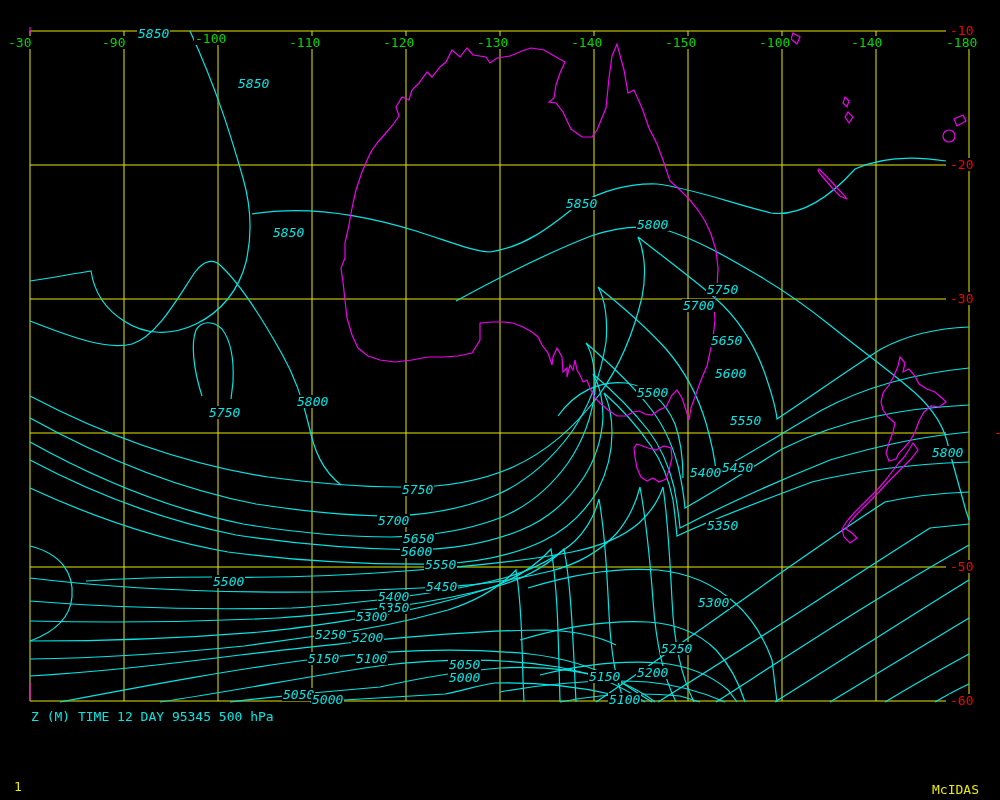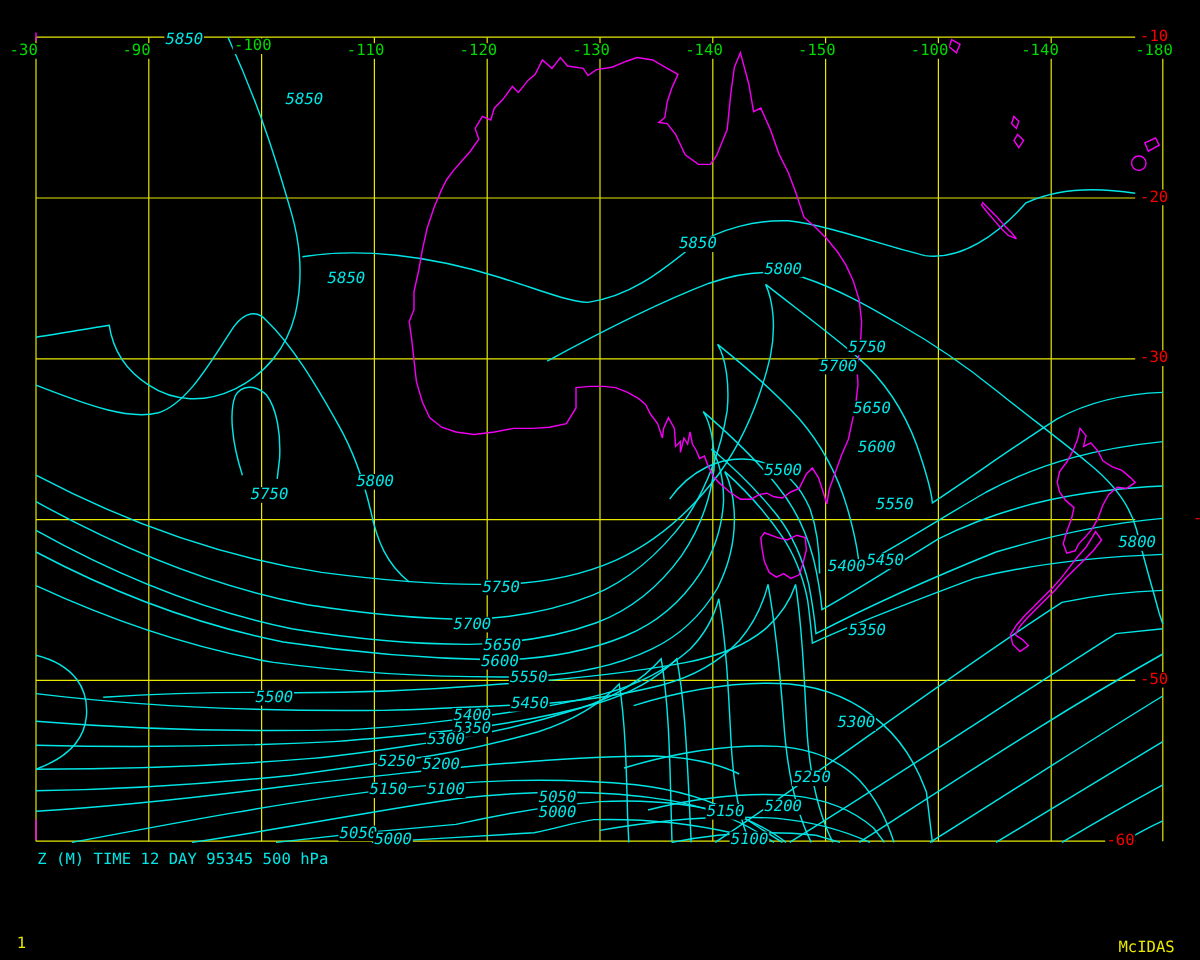--- a/index.html
+++ b/index.html
@@ -109,21 +109,21 @@
       <span class="lbl lon" style="left: 570px; top: 36px;">-140</span>
       <span class="lbl lon" style="left: 664px; top: 36px;">-150</span>
       <span class="lbl lon" style="left: 758px; top: 36px;">-100</span>
       <span class="lbl lon" style="left: 850px; top: 36px;">-140</span>
       <span class="lbl lon" style="left: 945px; top: 36px;">-180</span>
       <span class="lbl lat" style="left: 949px; top: 24px;">-10</span>
       <span class="lbl lat" style="left: 949px; top: 158px;">-20</span>
       <span class="lbl lat" style="left: 949px; top: 292px;">-30</span>
       <span class="lbl lat" style="left: 949px; top: 426px; margin-left: 44px;">-40</span>
       <span class="lbl lat" style="left: 949px; top: 560px;">-50</span>
-      <span class="lbl lat" style="left: 921px; top: 694px;">-60</span>
+      <span class="lbl lat" style="left: 949px; top: 694px;">-60</span>
       <span class="lbl contour" style="left: 137px; top: 27px;">5850</span>
       <span class="lbl contour" style="left: 237px; top: 77px;">5850</span>
       <span class="lbl contour" style="left: 272px; top: 226px;">5850</span>
       <span class="lbl contour" style="left: 565px; top: 197px;">5850</span>
       <span class="lbl contour" style="left: 296px; top: 395px;">5800</span>
       <span class="lbl contour" style="left: 636px; top: 218px;">5800</span>
       <span class="lbl contour" style="left: 931px; top: 446px;">5800</span>
       <span class="lbl contour" style="left: 208px; top: 406px;">5750</span>
       <span class="lbl contour" style="left: 401px; top: 483px;">5750</span>
       <span class="lbl contour" style="left: 706px; top: 283px;">5750</span>

